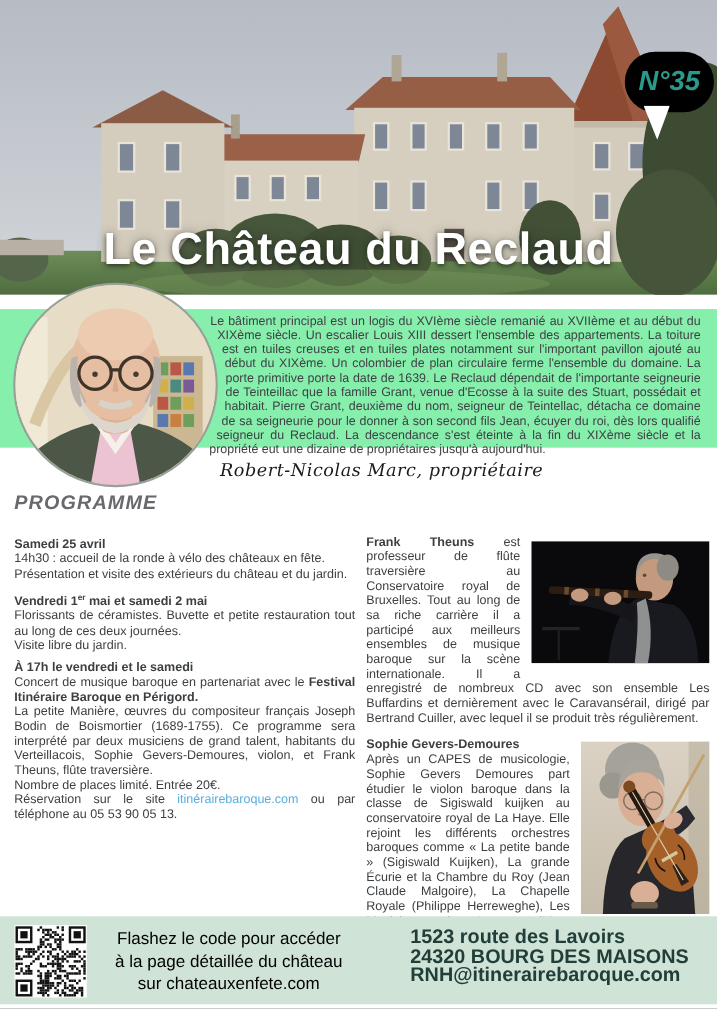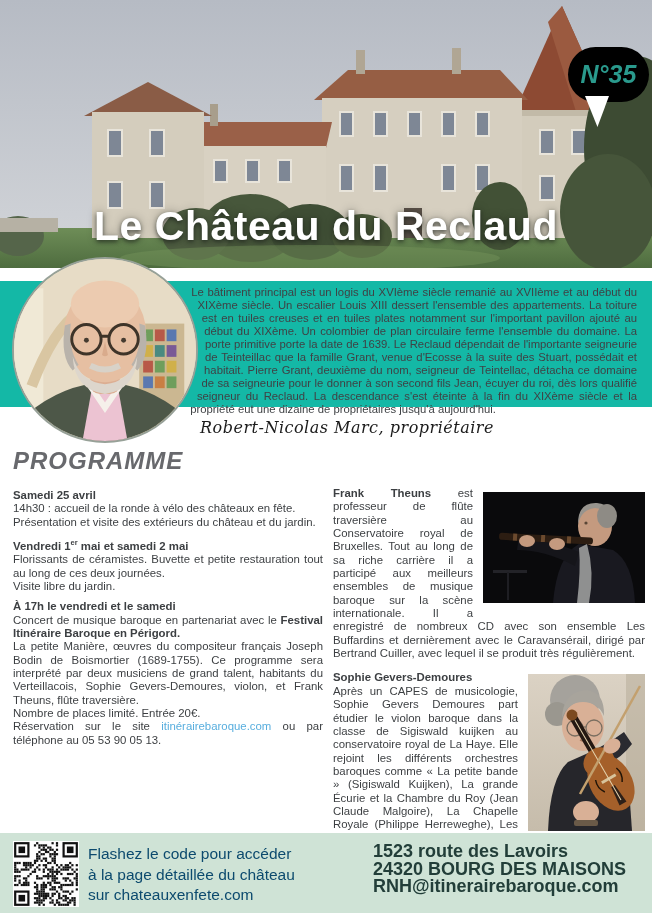--- a/index.html
+++ b/index.html
@@ -24,41 +24,41 @@
     content:""; position:absolute; left:17px; top:49px; width:24px; height:31px;
     background:#ffffff; clip-path:polygon(0 0, 100% 0, 52% 100%);
   }
   .badge span {
     display:block; width:100%; text-align:center; line-height:55px;
     font-size:25px; font-weight:bold; font-style:italic; color:#2a9a8d;
   }
   
   .intro-band {
     position:absolute; top:281px; left:0; width:652px; height:126px;
-    background:#14b8a6;
+    background:#86efac;
   }
   .cutout { float:left; width:206px; height:126px; shape-outside:circle(101px at 104px 69px); }
   .intro-text {
     margin:0; padding:5px 15px 0 0; text-align:justify;
     font-size:11.3px; line-height:12.95px; color:#3f4245;
   }
   .portrait {
     position:absolute; top:257px; left:12px; width:182px; height:182px;
     border-radius:50%; border:2px solid #97a198; overflow:hidden; background:#e7dcc6;
   }
   .portrait svg { display:block; }
   .signature {
     position:absolute; top:418px; left:200px;
     font-family:"DejaVu Serif", serif; font-style:italic;
     font-size:16px; letter-spacing:0.5px; color:#1b1b1b;
   }
   
   .programme-heading {
     position:absolute; top:447px; left:13px; margin:0;
-    font-size:24px; font-weight:bold; font-style:italic;
+    font-size:18px; font-weight:bold; font-style:italic;
     color:#68696d; letter-spacing:1px;
   }
   .col-left  { position:absolute; top:489px; left:13px;  width:310px; font-size:11.4px; line-height:13.35px; }
   .col-right { position:absolute; top:487px; left:333px; width:312px; font-size:11.4px; line-height:13.35px; }
   .event + .event { margin-top:7px; }
   .ev-title { margin:0; font-weight:bold; }
   .ev-body  { margin:0; text-align:justify; }
   sup { font-size:7.5px; }
   .link { color:#58aede; text-decoration:none; cursor:pointer; }
   .bio { display:flow-root; }
@@ -66,21 +66,21 @@
   figure { margin:0; }
   figure svg { display:block; }
   .photo-flute  { float:right; width:162px; height:111px; margin:5px 0 8px 10px; }
   .photo-violin { float:right; width:117px; height:157px; margin:3px 0 8px 10px; }
   
   .footer { position:absolute; top:833px; left:0; width:652px; height:80px; background:#cfe3d6; }
   .qr { position:absolute; top:8px; left:13px; width:66px; height:66px; }
   .qr svg { display:block; }
   .qr-caption {
     position:absolute; top:11px; left:88px; width:240px;
-    font-size:15.5px; line-height:20.6px; color:#0c4a6e;
+    font-size:15.5px; line-height:20.6px; color:#000000;text-align:center;
   }
   .address {
     position:absolute; top:10px; left:373px;
     font-size:18px; font-weight:bold; line-height:17.5px; color:#223e39;
   }
 </style>
 </head>
 <body>
 
 <div class="page">

